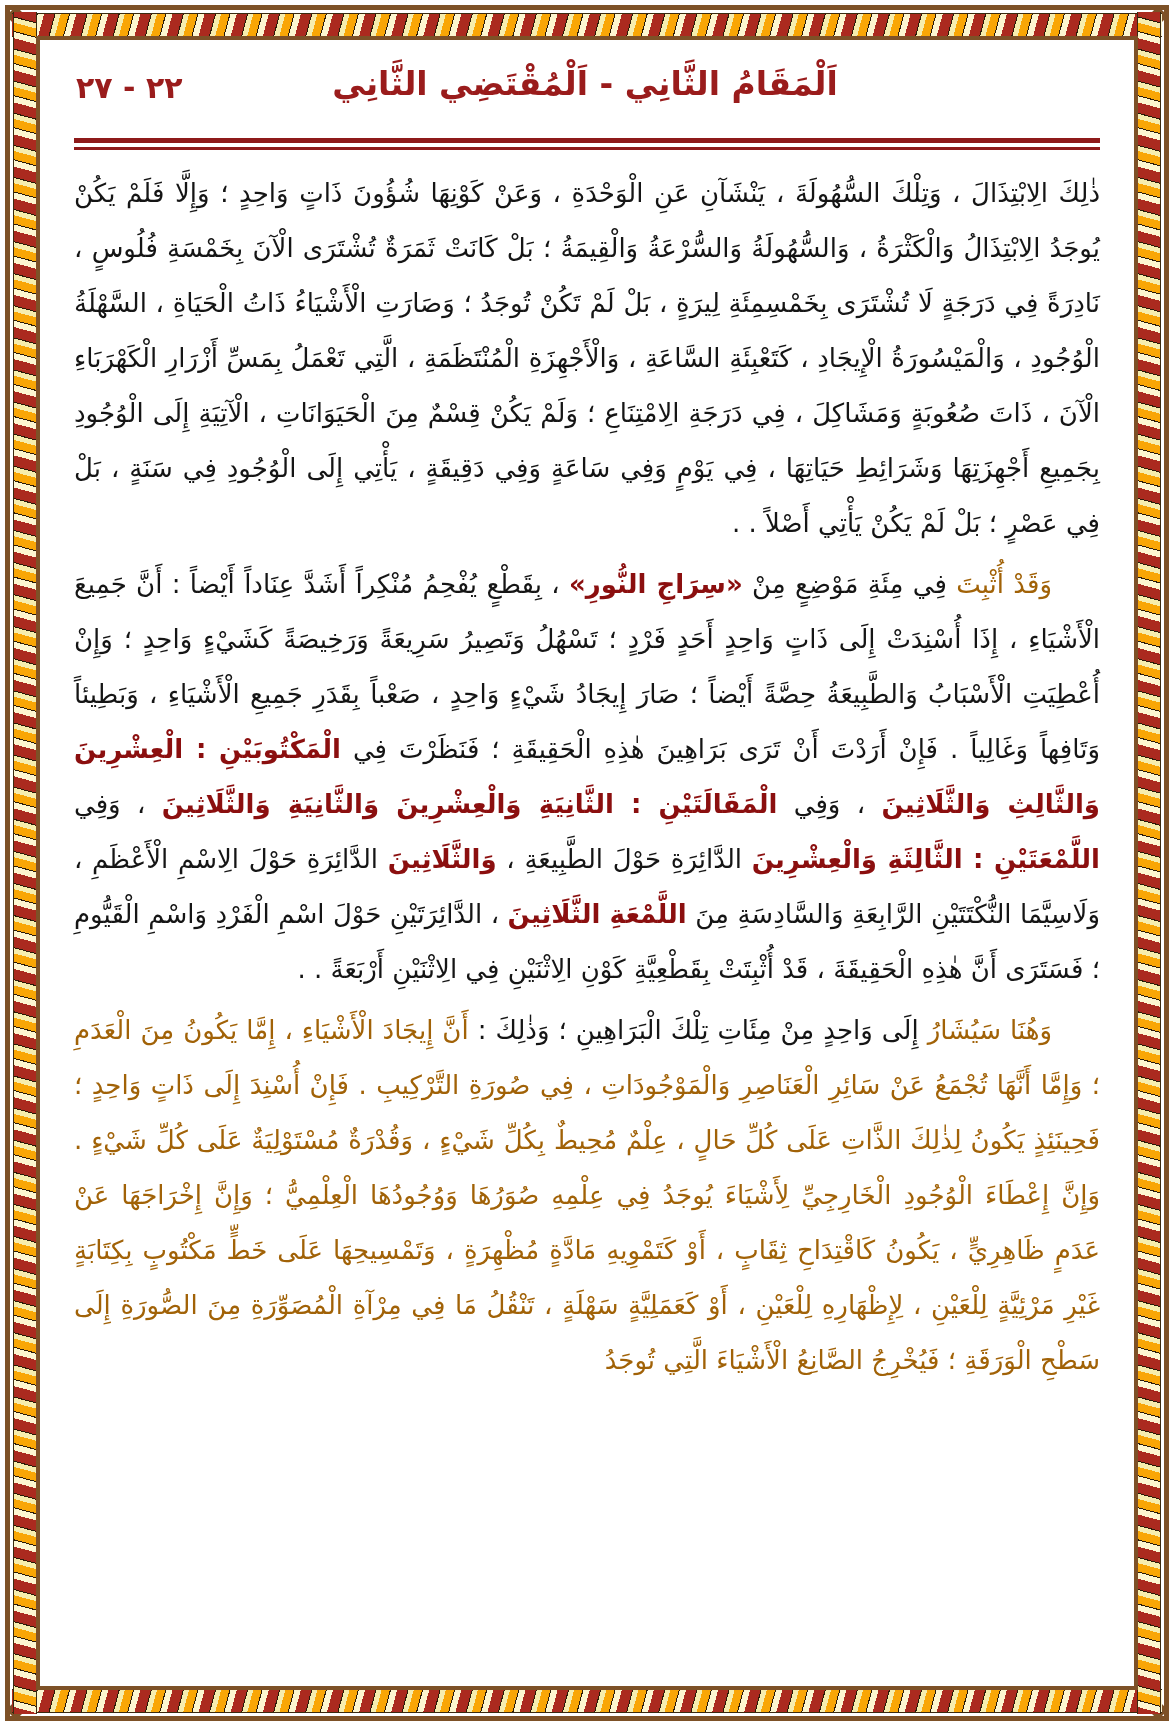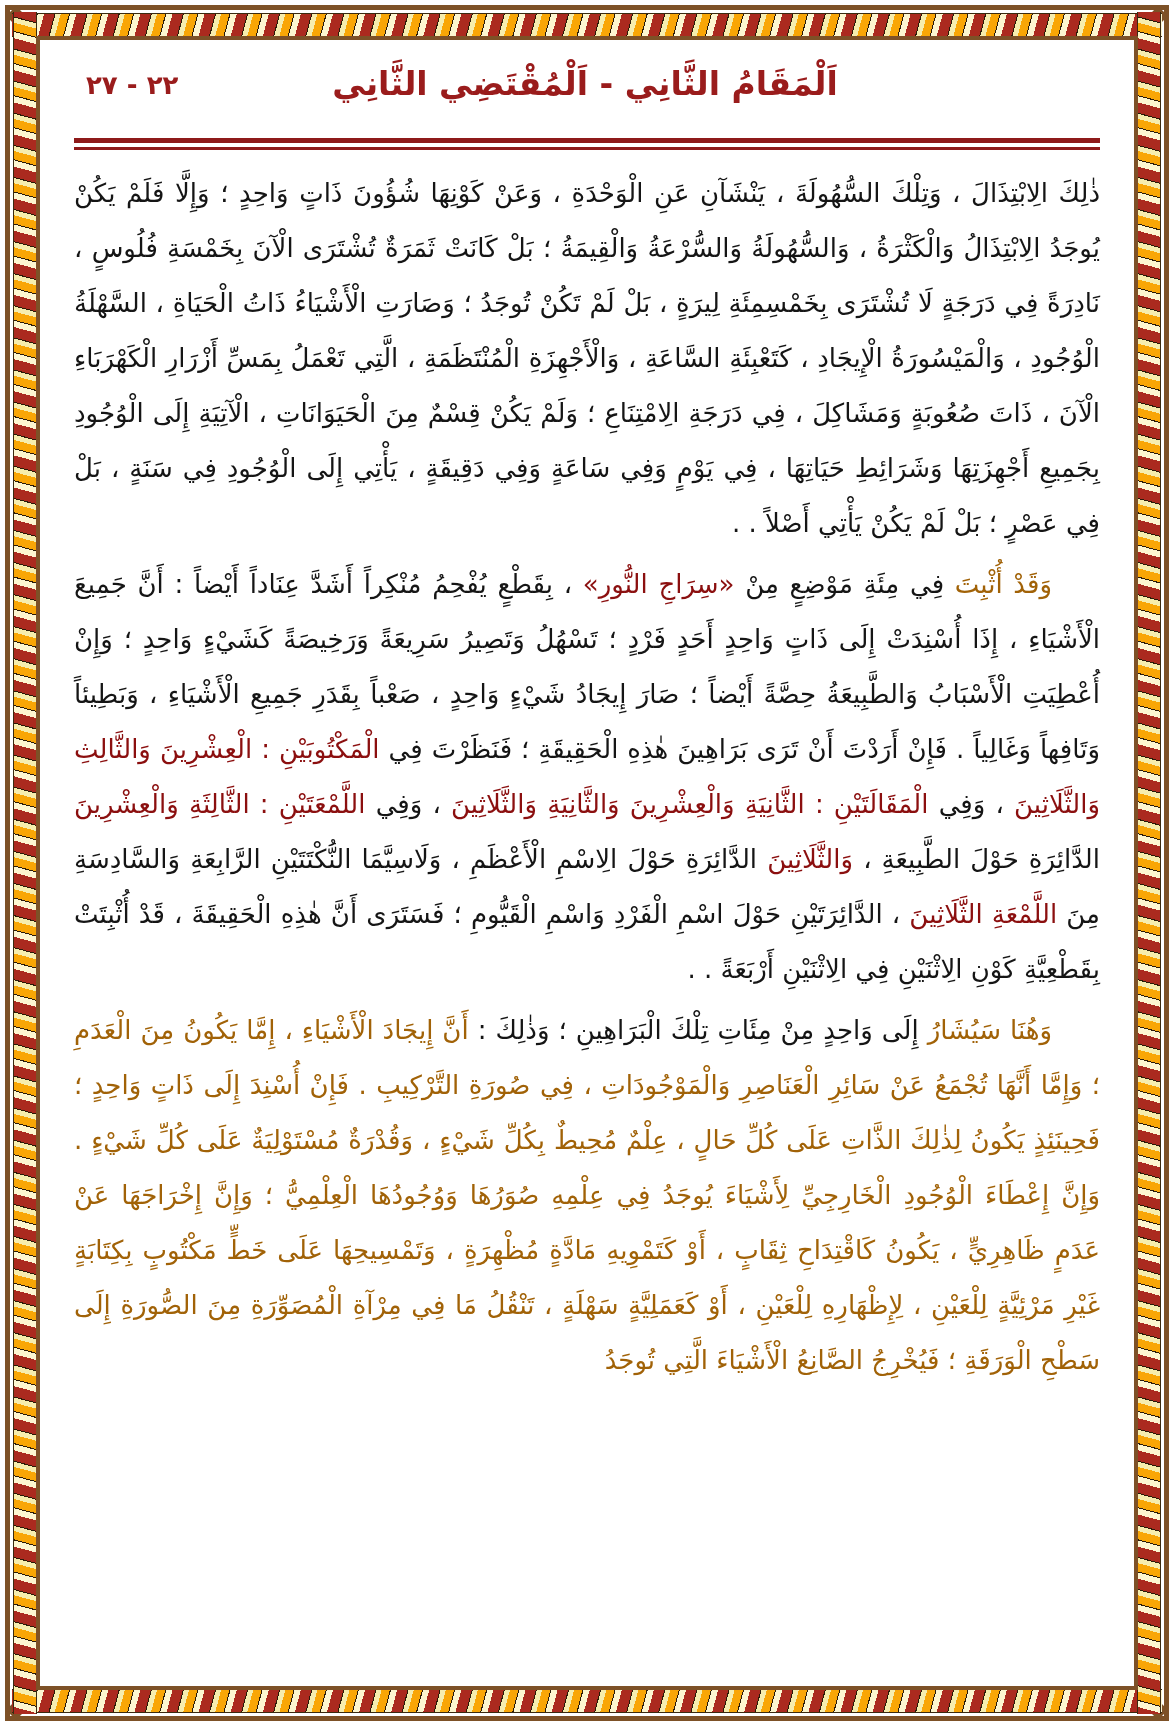--- a/index.html
+++ b/index.html
@@ -49,43 +49,43 @@
   .corner.bl{bottom:-1px;left:-1px;}
   .corner.br{bottom:-1px;right:-1px;}
   
   .content{
     position:absolute;inset:40px;
     padding:24px 34px 0 34px;
     direction:rtl;
   }
   .header{position:relative;height:64px;}
   .page-numbers{
-    position:absolute;left:12px;top:6px;
-    color:#9a1c1c;font-weight:bold;font-size:26px;letter-spacing:1px;
+    position:absolute;left:2px;top:6px;
+    color:#9a1c1c;font-weight:bold;font-size:30px;letter-spacing:1px;
   }
   .doc-title{
     position:absolute;left:0;right:4px;top:0;text-align:center;
     color:#9a1c1c;font-weight:bold;font-size:33px;
   }
   .double-rule{
     height:4px;margin-top:10px;
     border-top:5px solid #8e1a1a;
     border-bottom:3px solid #8e1a1a;
   }
   .body-text{margin-top:16px;}
   .para{
     margin:0 0 6px 0;
     font-size:26px;line-height:55px;
     text-align:justify;text-justify:inter-word;
     color:#151515;
   }
   .para.indent{text-indent:48px;}
   .seg-black{color:#151515;}
   .seg-red{color:#a16207;}
-  .seg-redbold{color:#8b0f0f;font-weight:normal;}
+  .seg-redbold{color:#8b0f0f;font-weight:bold;}
 </style>
 </head>
 <body>
 
 <div class="page">
 
   <div class="frame-outer">
     <div class="corner tl"></div>
     <div class="corner tr"></div>
     <div class="corner bl"></div>

